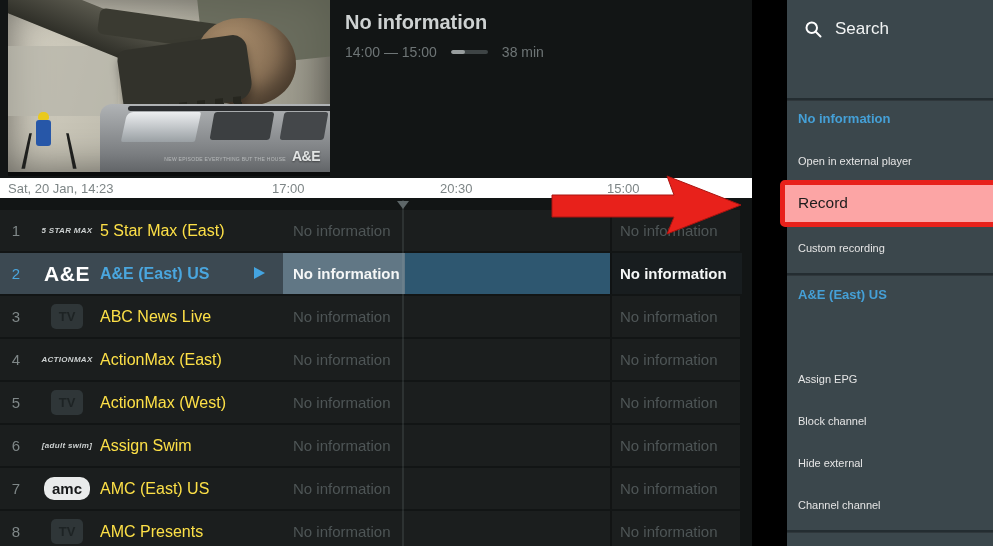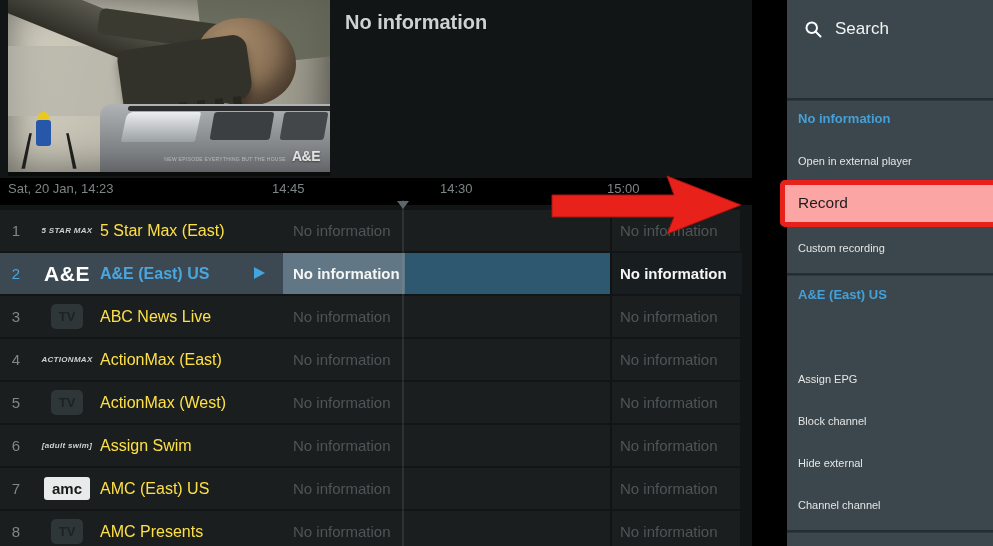--- a/index.html
+++ b/index.html
@@ -43,37 +43,37 @@
         font-size:14px;letter-spacing:-.5px;text-shadow:0 1px 2px rgba(0,0,0,.5);}
 
   
   .ptitle{position:absolute;left:345px;top:11px;font-size:20px;font-weight:600;color:#ced2d2;}
   .pmeta{position:absolute;left:345px;top:44px;height:16px;display:flex;align-items:center;
          font-size:14px;color:#6e7576;}
   .pbar{display:inline-block;width:37px;height:4px;background:#3e4445;border-radius:2px;margin:0 14px;position:relative;overflow:hidden;}
   .pfill{position:absolute;left:0;top:0;height:100%;background:#989d9e;border-radius:2px;}
 
   
-  .tbar{position:absolute;left:0;top:178px;width:752px;height:27px;background:#000000;}
+  .tbar{position:absolute;left:0;top:178px;width:752px;height:20px;background:#ffffff;}
   .tdate{position:absolute;left:8px;top:0;line-height:22px;font-size:13px;color:#7d8586;}
   .tick{position:absolute;top:0;line-height:22px;font-size:13px;color:#7d8586;}
   .nowtri{position:absolute;left:397px;top:201px;width:0;height:0;border-left:6px solid transparent;
           border-right:6px solid transparent;border-top:8px solid #5d6668;z-index:5;}
   .nowline{position:absolute;left:402px;top:200px;width:2px;height:346px;background:rgba(170,182,184,.13);z-index:4;}
 
   
   .row{position:absolute;left:0;width:740px;height:41px;background:#1b1e1e;z-index:2;}
   .row.sel{background:#3c4952;}
   .num{position:absolute;left:0;top:0;width:32px;height:41px;line-height:41px;text-align:center;
        font-size:15px;color:#7f8788;}
   .sel .num{color:#4aa6de;}
   .logo{position:absolute;left:40px;top:4px;width:54px;height:33px;display:flex;align-items:center;justify-content:center;}
   .logo.tv span{background:#2f3638;color:#1d2324;font-weight:bold;font-size:13px;padding:5px 8px;border-radius:5px;}
   .logo.text span{font-size:8px;font-weight:bold;font-style:italic;color:#cdd1d1;letter-spacing:.3px;white-space:nowrap;}
-  .logo.amc span{background:#e9ebeb;color:#17191a;font-weight:bold;font-size:15px;padding:3px 8px;border-radius:3px;}
+  .logo.amc span{background:#e9ebeb;color:#17191a;font-weight:bold;font-size:15px;padding:3px 8px;border-radius:10px;}
   .logo.ae span{color:#fff;font-weight:bold;font-size:21px;letter-spacing:.5px;}
   .cname{position:absolute;left:100px;top:0;height:41px;line-height:41px;font-size:16px;color:#fde047;white-space:nowrap;}
   .sel .cname{color:#4aa6de;font-weight:bold;}
   .play{position:absolute;left:254px;top:14px;width:0;height:0;border-left:11px solid #44a4e0;
         border-top:6px solid transparent;border-bottom:6px solid transparent;}
   .cell1{position:absolute;left:283px;top:0;width:327px;height:41px;overflow:hidden;}
   .cell2{position:absolute;left:610px;top:0;width:130px;height:41px;border-left:2px solid rgba(0,0,0,.3);overflow:hidden;}
   .sel .cell2{background:#181d1f;border-left:2px solid #101314;}
   .bgA{position:absolute;left:0;top:0;width:37.3%;height:100%;background:#617785;}
   .bgB{position:absolute;left:37.3%;top:0;width:62.7%;height:100%;background:#2e5770;}
@@ -117,24 +117,31 @@
       <div class="v-win3"></div>
       <div class="v-rail"></div>
       <div class="v-post"></div>
       <div class="v-worker"></div>
       <div class="v-helmet"></div>
       <div class="v-cap">NEW EPISODE EVERYTHING BUT THE HOUSE</div>
       <div class="v-wm">A&amp;E</div>
     </div>
 
     <div class="ptitle">No information</div>
+    <div class="pmeta">
+      <span>14:00 — 15:00</span>
+      <span class="pbar">
+        <span class="pfill" id="pfill" style="width: 39%;"></span>
+      </span>
+      <span>38 min</span>
+    </div>
 
     <div class="tbar">
       <span class="tdate">Sat, 20 Jan, 14:23</span>
-      <span id="ticks"><span class="tick" style="left: 272px;">14:45</span><span class="tick" style="left: 440px;">14:30</span><span class="tick" style="left: 607px;">15:00</span></span>
+      <span id="ticks"><span class="tick" style="left: 272px;">17:00</span><span class="tick" style="left: 440px;">20:30</span><span class="tick" style="left: 607px;">15:00</span></span>
     </div>
 
     <div id="rows">
         <div class="row" style="top: 210px;">
           <span class="num">1</span>
           <div class="logo text">
             <span>5 STAR MAX</span>
           </div>
           <span class="cname">5 Star Max (East)</span>
           <div class="cell1">

